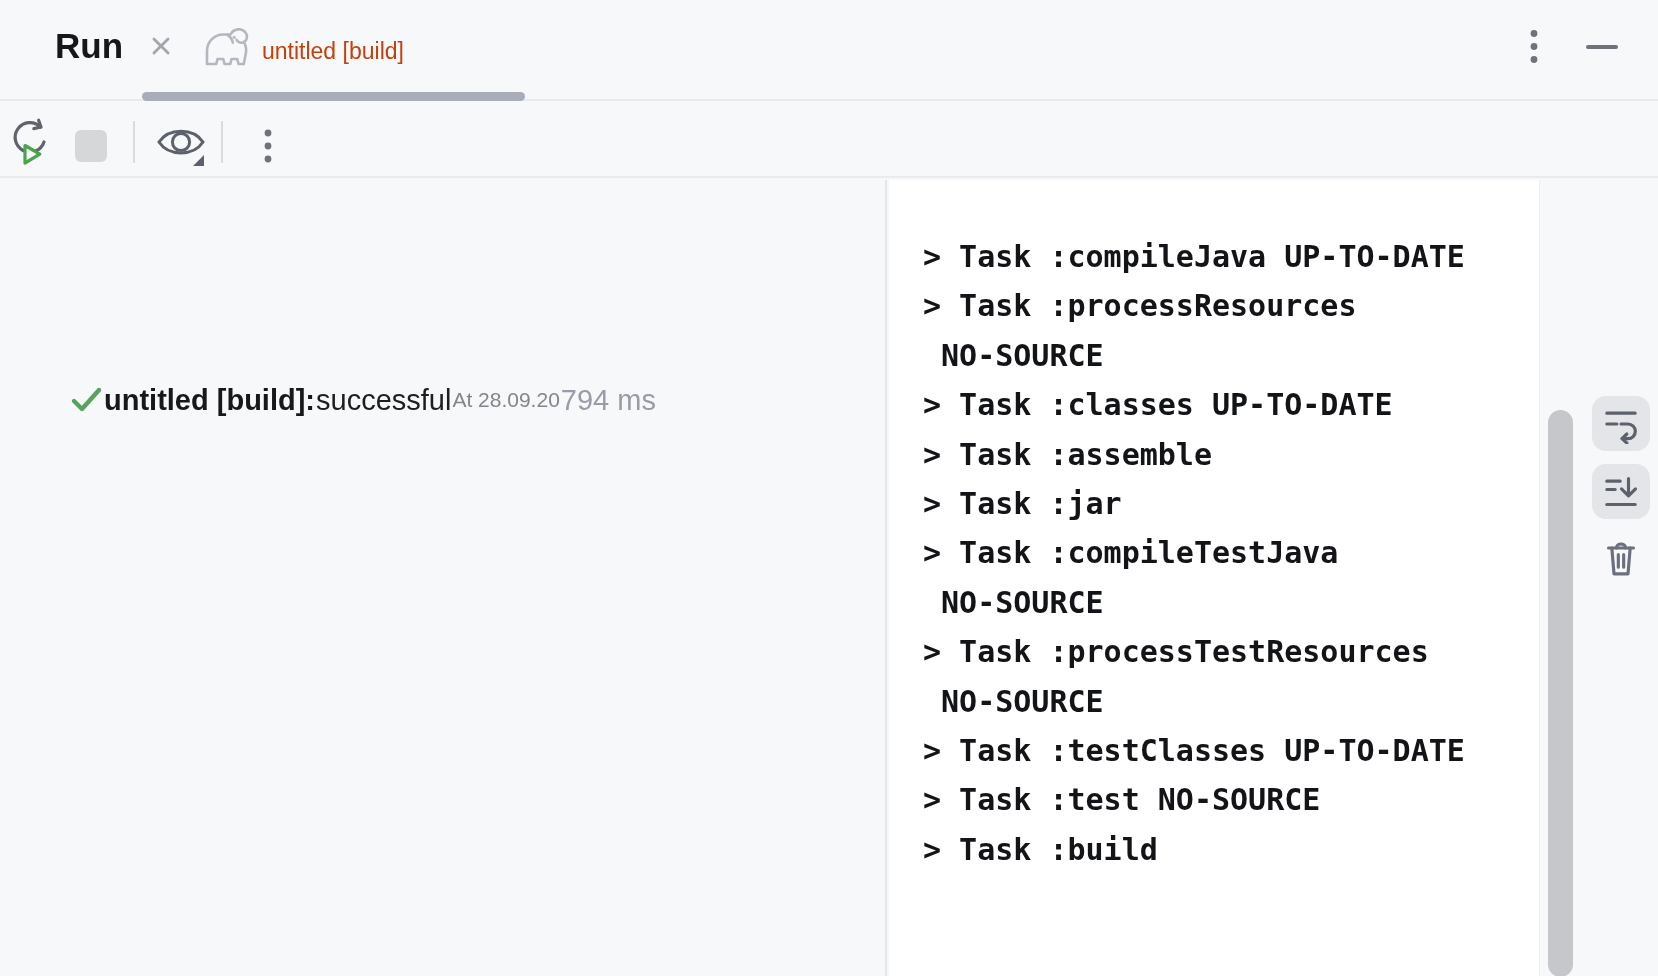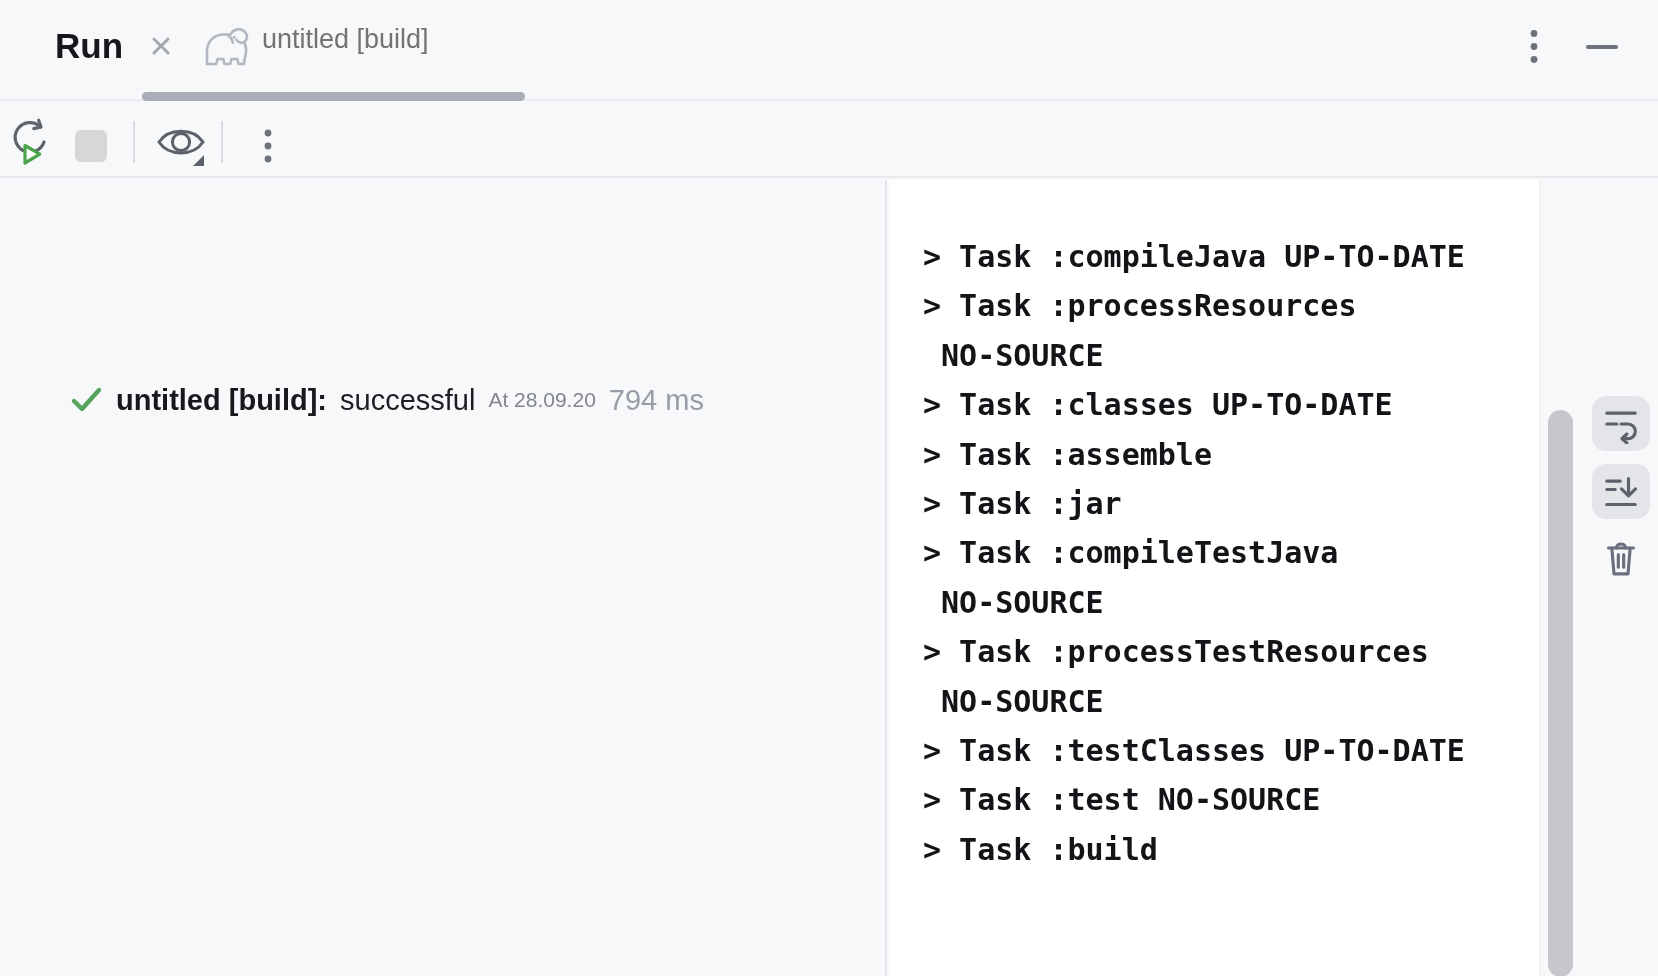--- a/index.html
+++ b/index.html
@@ -8,42 +8,42 @@
   .screen{
     position:relative; width:1658px; height:976px; overflow:hidden;
     background:#f7f8fa; color:#1c1e22;
   }
   
   .header{ position:absolute; left:0; top:0; width:1658px; height:101px;
            border-bottom:2px solid #e9eaee; background:#f7f8fa; }
   .tw-title{ position:absolute; left:30px; top:26px; font-size:35px; font-weight:bold; color:#16171a;margin-left:25px; }
   .tab-close{ position:absolute; left:148px; top:33px; width:26px; height:26px; cursor:pointer; }
   .tab-gradle{ position:absolute; left:197px; top:18px; width:56px; height:56px; }
-  .tab-label{ position:absolute; left:262px; top:24px; font-size:27px; color:#737373; }
+  .tab-label{ position:absolute; left:262px; top:38px; font-size:23px; color:#c2410c; }
   .tab-underline{ position:absolute; left:142px; top:92px; width:383px; height:9px;
                   border-radius:4.5px; background:#a9adb7; }
   .hdr-kebab{ position:absolute; left:1526px; top:25px; width:16px; height:43px; cursor:pointer; }
   .hdr-min{ position:absolute; left:1586px; top:45px; width:32px; height:4px;
             border-radius:2px; background:#6e727b; cursor:pointer; }
   
   .toolbar{ position:absolute; left:0; top:103px; width:1658px; height:75px;
             border-bottom:2px solid #e9eaee; background:#f7f8fa; }
   .tb-rerun{ position:absolute; left:6px; top:12px; width:42px; height:52px; cursor:pointer; }
   .tb-stop{ position:absolute; left:75px; top:27px; width:32px; height:32px;
             border-radius:6px; background:#d6d7d9; }
   .tb-sep{ position:absolute; top:18px; width:2px; height:42px; background:#dadce1; }
   .tb-sep1{ left:133px; } .tb-sep2{ left:221px; }
   .tb-eye{ position:absolute; left:156px; top:20px; width:50px; height:44px; cursor:pointer; }
   .tb-kebab{ position:absolute; left:260px; top:22px; width:16px; height:42px; cursor:pointer; }
   
   .main{ position:absolute; left:0; top:180px; width:1658px; height:796px; }
   .tree-pane{ position:absolute; left:0; top:0; width:887px; height:796px;
               background:#f7f8fa; border-right:2px solid #e4e6ea; }
   .tree-row{ position:absolute; left:70px; top:197px; height:46px;
-             display:flex; align-items:center; gap:13px; white-space:nowrap;justify-content:flex-end; }
+             display:flex; align-items:center; gap:1px; white-space:nowrap;justify-content:flex-end; }
   .tree-check{ width:33px; height:28px; flex:0 0 auto; }
   .tree-title{ font-size:29px; font-weight:bold; color:#17181b; }
   .tree-status{ font-size:29px; color:#1c1e22; }
   .tree-time{ font-size:21px; color:#83868c; }
   .tree-duration{ font-size:29px; color:#989ca6; }
   .console{ position:absolute; left:889px; top:0; width:650px; height:796px;
             background:#ffffff; padding:52px 0 0 34px; overflow:hidden; }
   .console-line{ font-family:"DejaVu Sans Mono", monospace; font-size:30px;
                  line-height:49.4px; color:#131417; white-space:pre;font-weight:bold; }
   .right-strip{ position:absolute; left:1539px; top:0; width:119px; height:796px;

